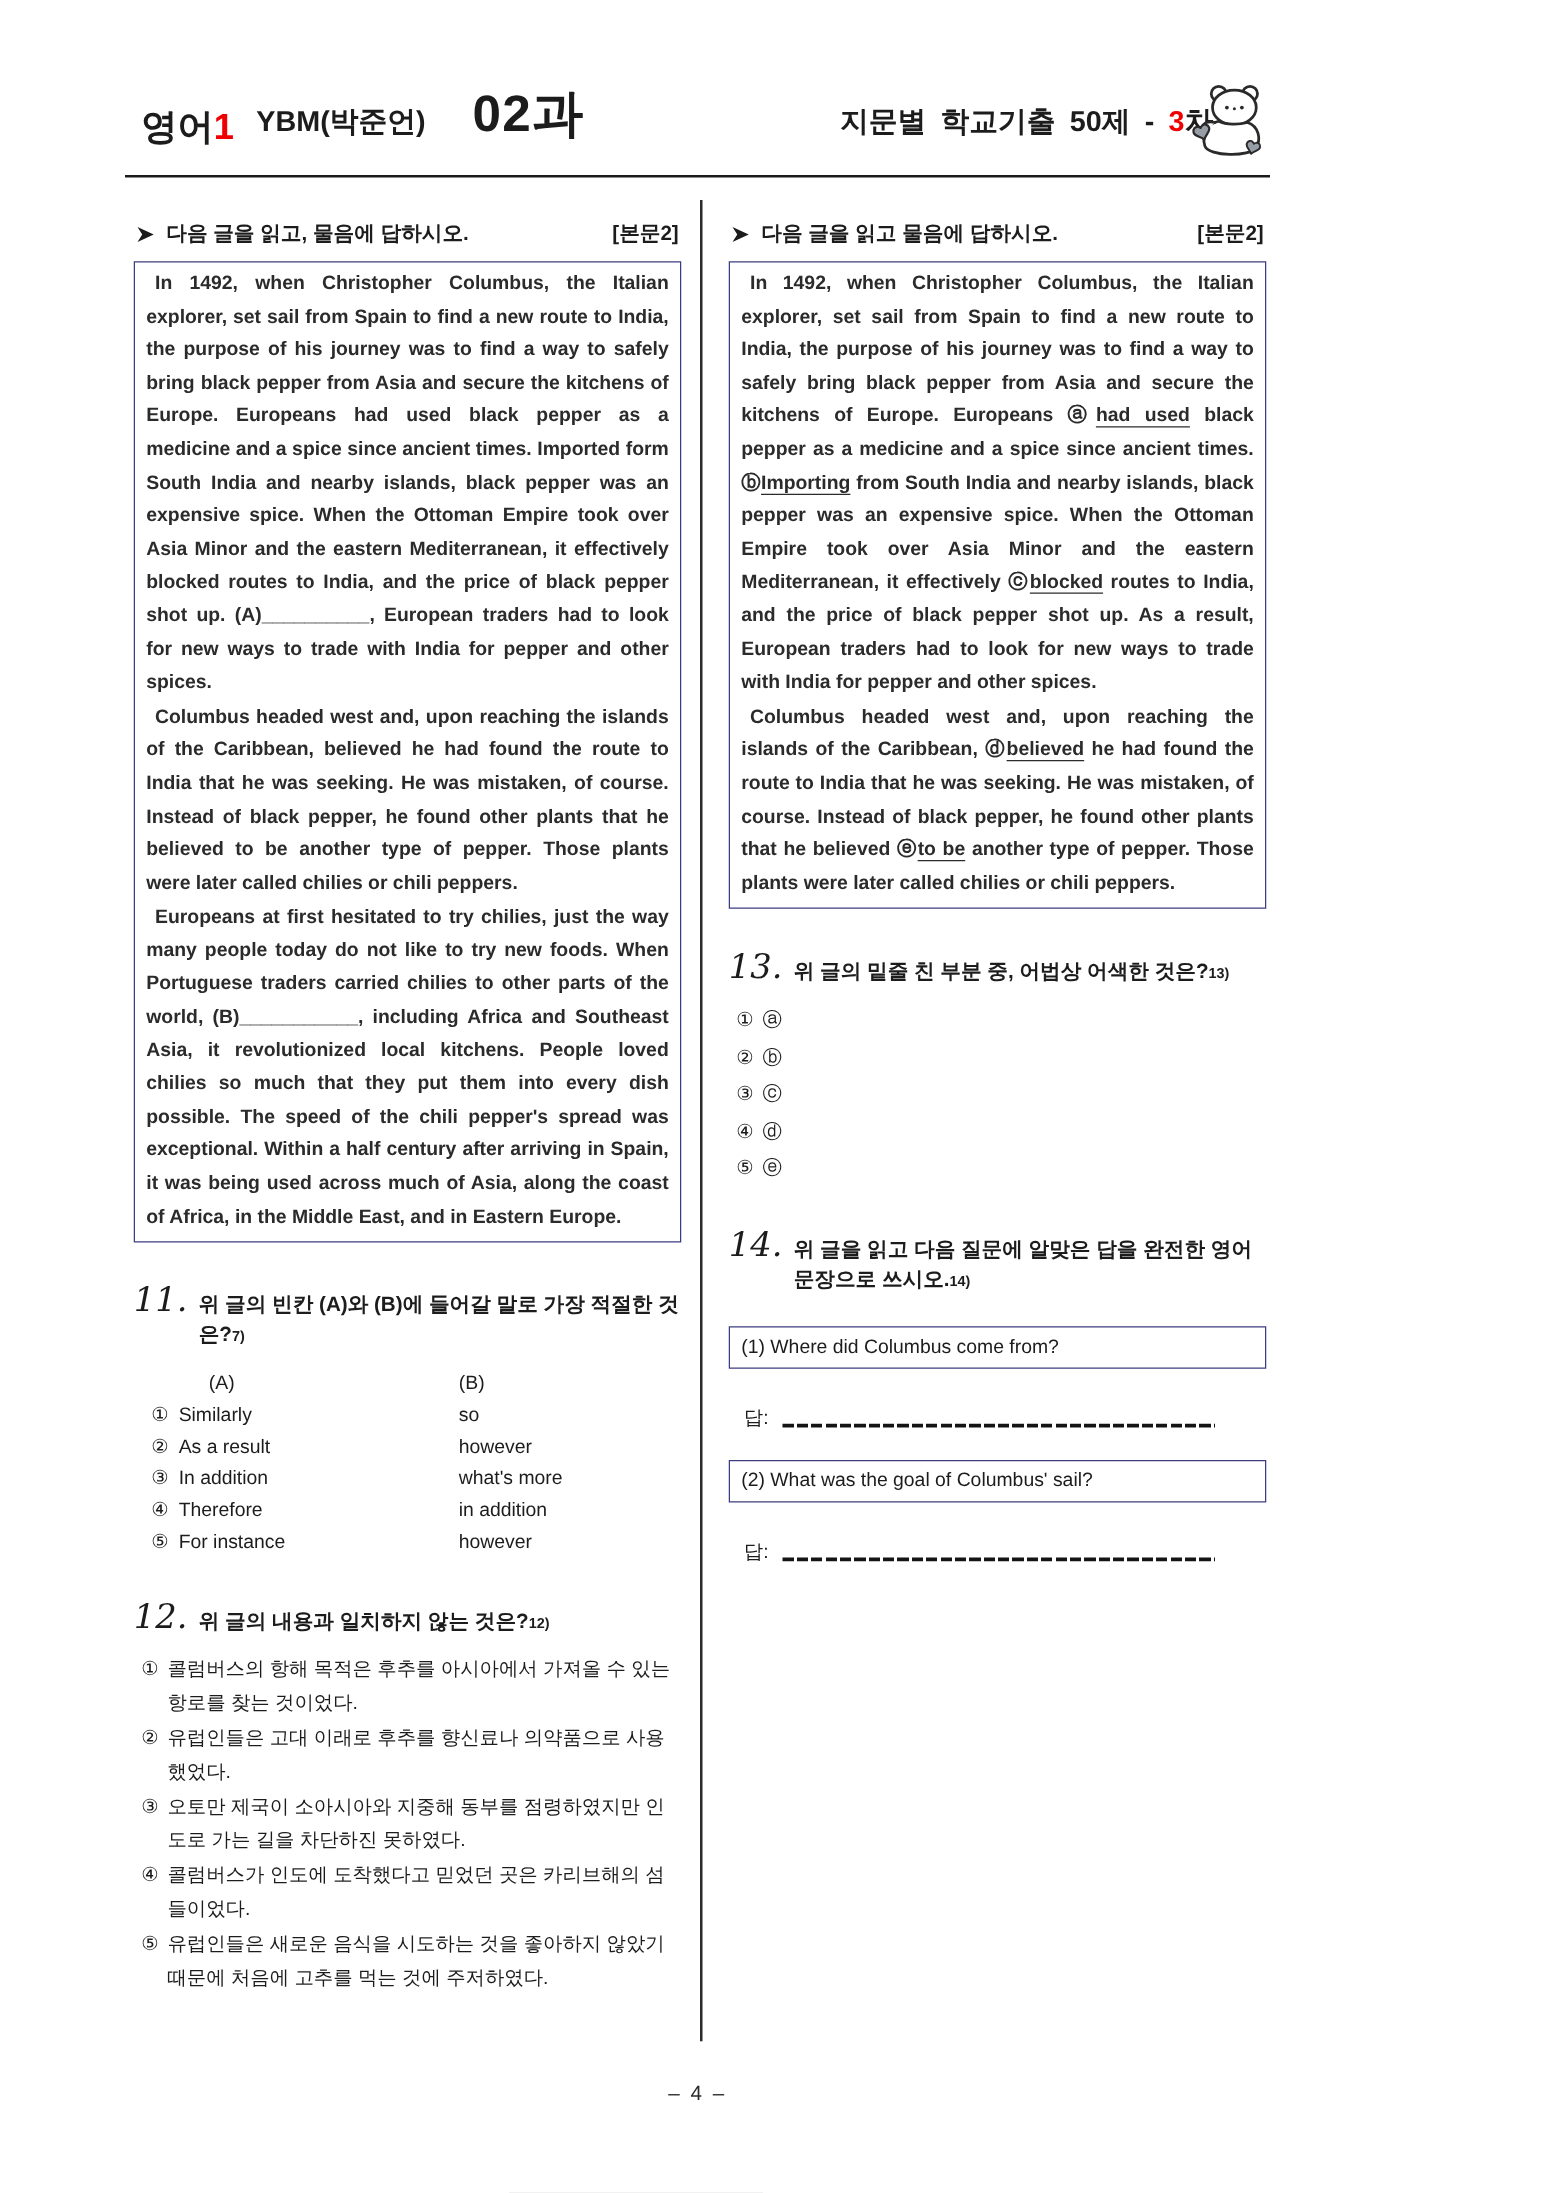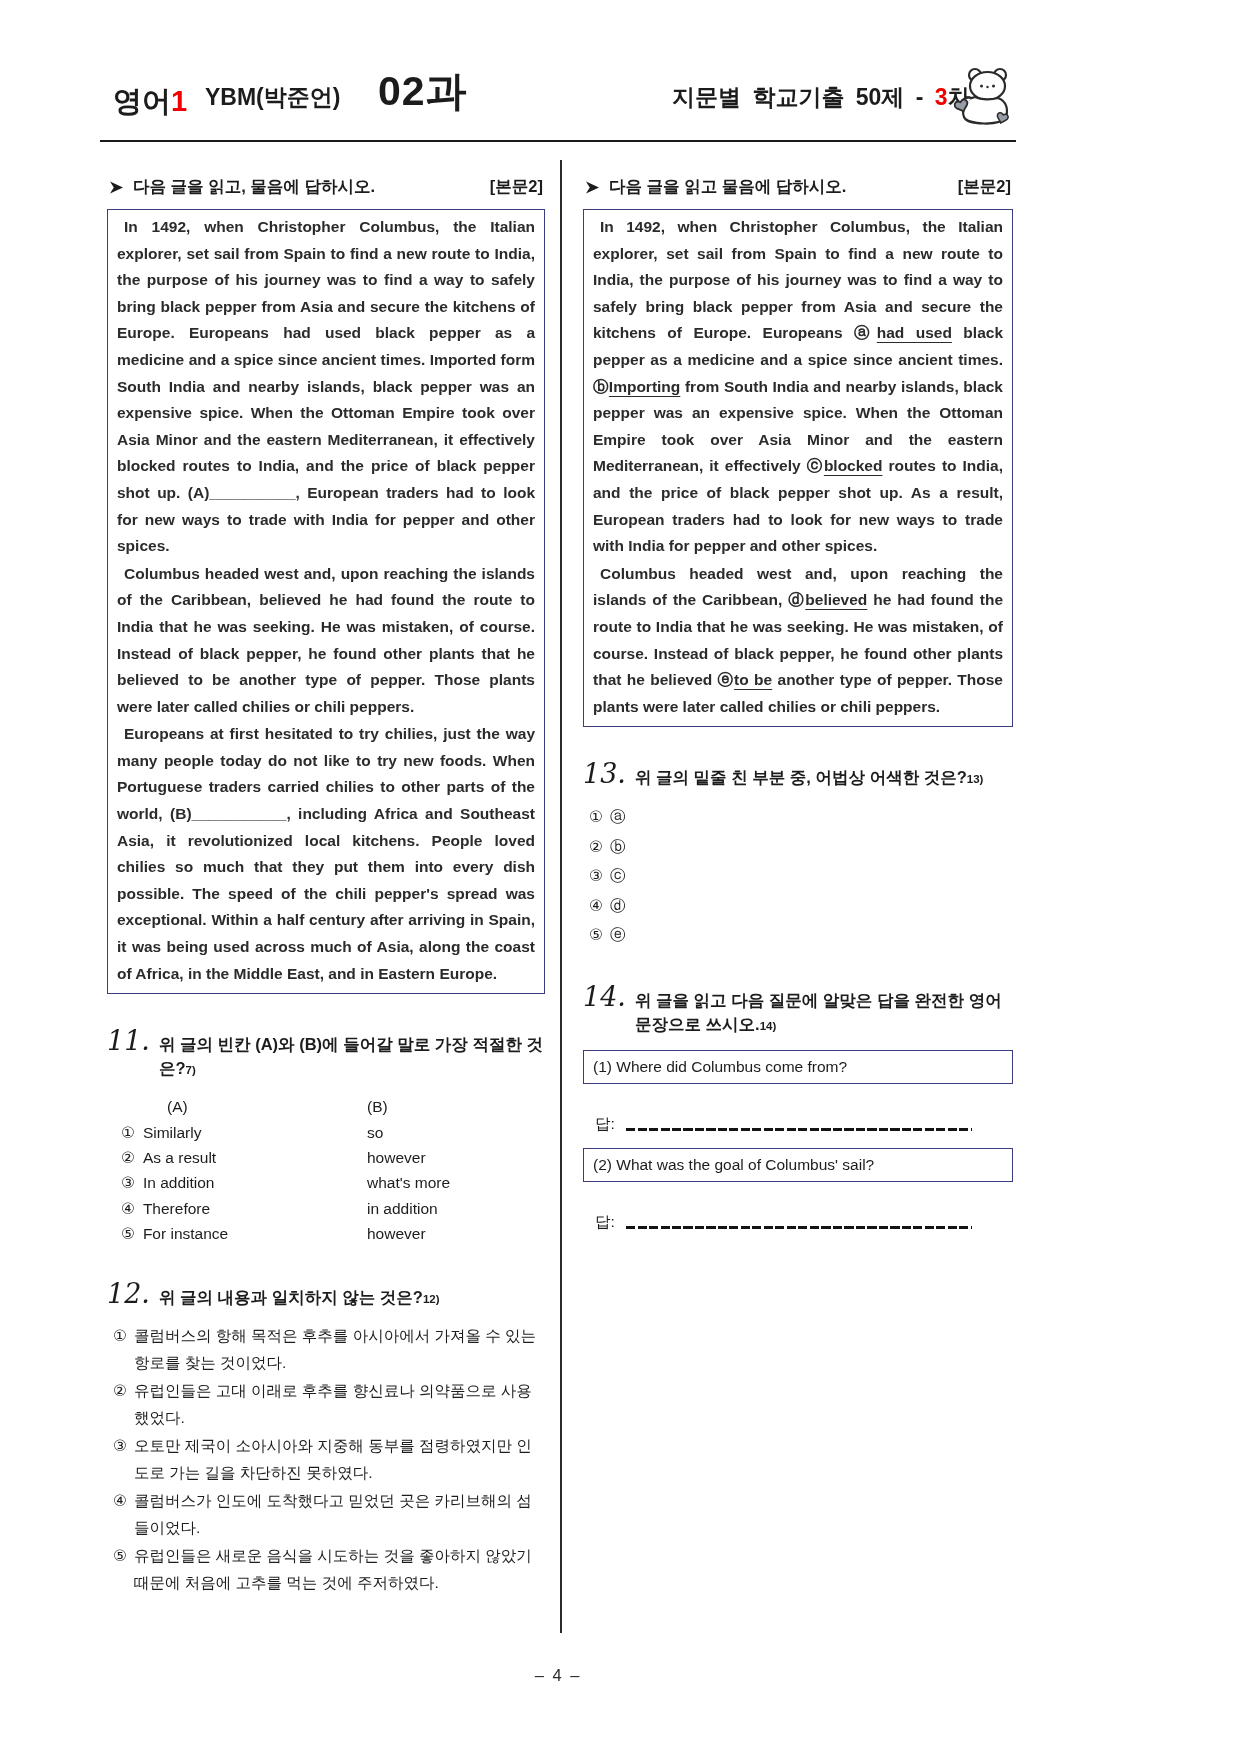--- a/index.html
+++ b/index.html
@@ -51,21 +51,21 @@
   .ab-a  { display:flex; gap:8px; }
   .ab-a .mk { flex:0 0 auto; }
 
   
   .opt-list { margin:11px 0 0 6px; }
   .opt { display:flex; gap:7px; font-size:15.5px; line-height:27.5px; }
   .opt .mk { flex:0 0 auto; }
   .opt-short { line-height:29.5px; }
 
   
-  .sub-q-box { border:1.4px solid #3c3c80; margin-top:12px; padding:4px 9px;
+  .sub-q-box { border:1.4px solid #3c3c80; margin-top:23px; padding:4px 9px;
                font-size:15.5px; line-height:24px; }
   .answer-row { display:flex; align-items:flex-end; gap:11px; margin:30px 0 14px 12px; }
   .answer-label { font-size:15.5px; line-height:20px; }
   .answer-blank { width:346px; height:2.6px; margin-bottom:3px;
                   background:repeating-linear-gradient(90deg,#141414 0 9px,transparent 9px 11.5px); }
 
   
   .page-footer { position:absolute; left:100px; top:1666px; width:916px;
                  text-align:center; font-size:16.5px; letter-spacing:2px; color:#2b2b2b; }
 </style>

